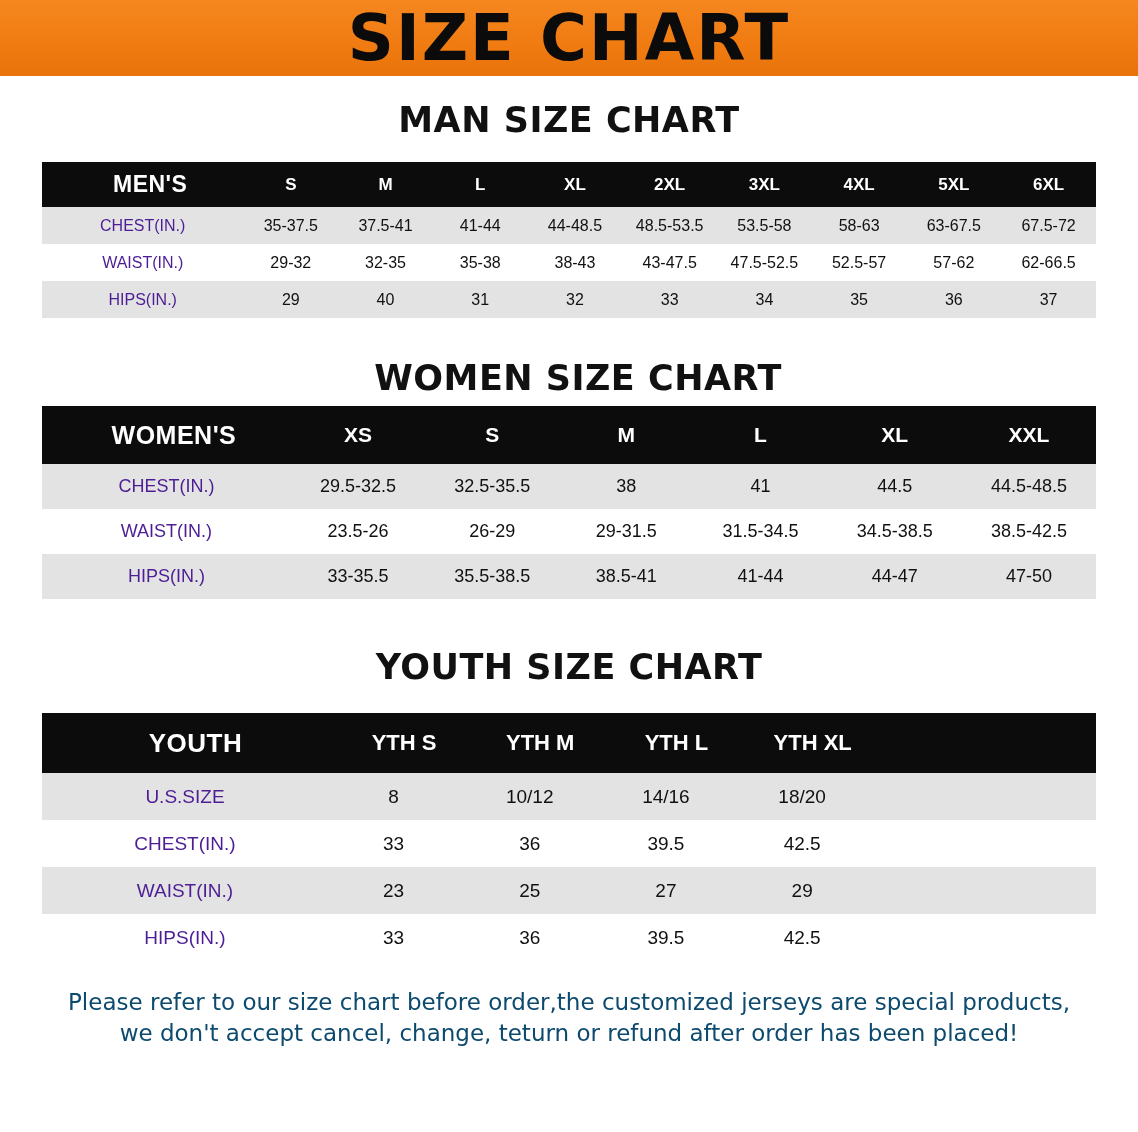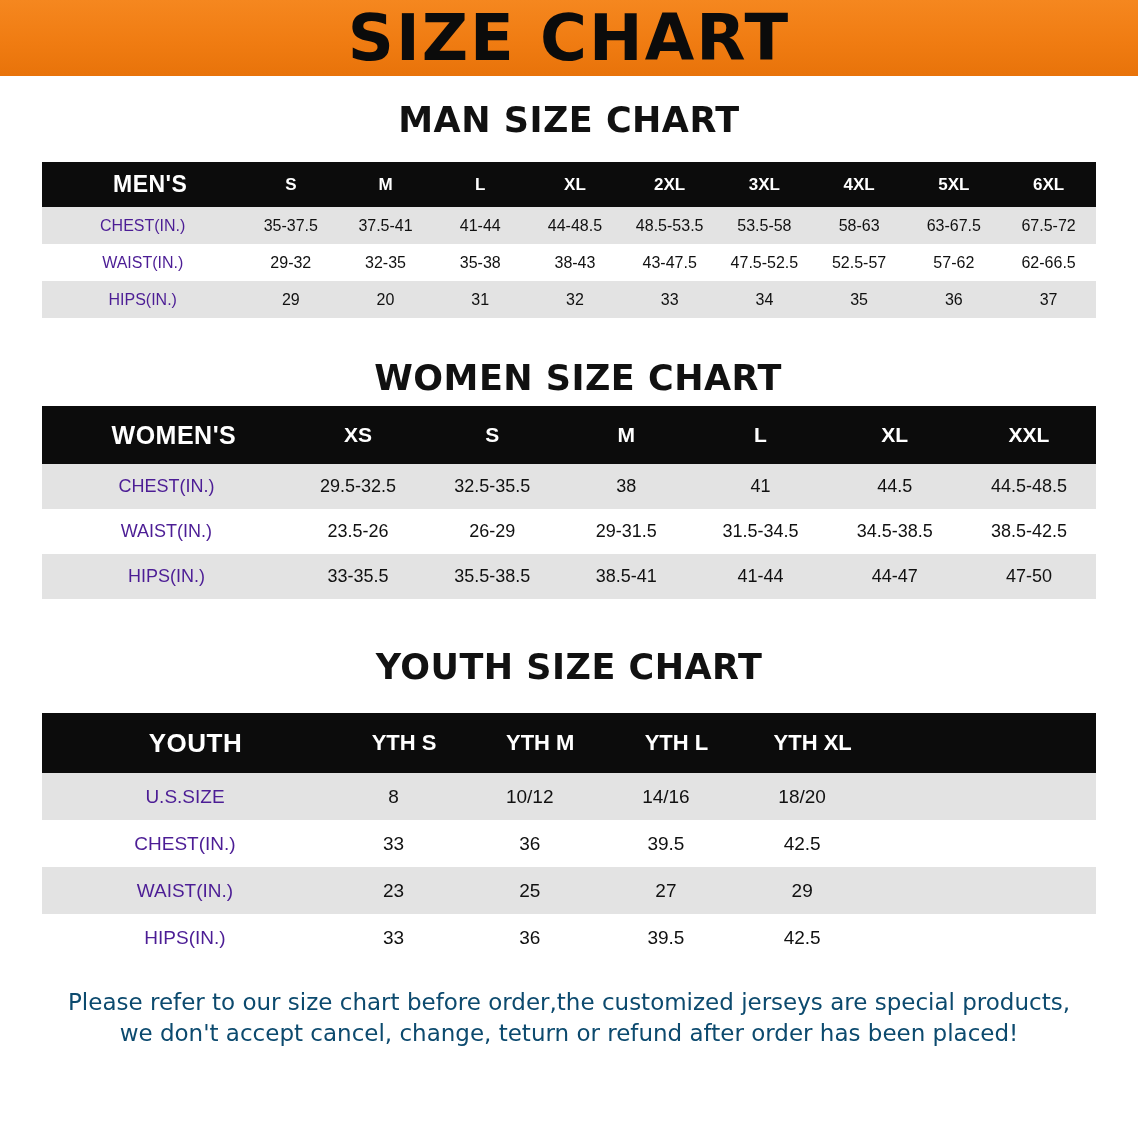--- a/index.html
+++ b/index.html
@@ -163,21 +163,21 @@
         <td>38-43</td>
         <td>43-47.5</td>
         <td>47.5-52.5</td>
         <td>52.5-57</td>
         <td>57-62</td>
         <td>62-66.5</td>
       </tr>
       <tr class="shade">
         <td class="rowlabel">HIPS(IN.)</td>
         <td>29</td>
-        <td>20</td>
+        <td>40</td>
         <td>31</td>
         <td>32</td>
         <td>33</td>
         <td>34</td>
         <td>35</td>
         <td>36</td>
         <td>37</td>
       </tr>
     </tbody>
   </table>

